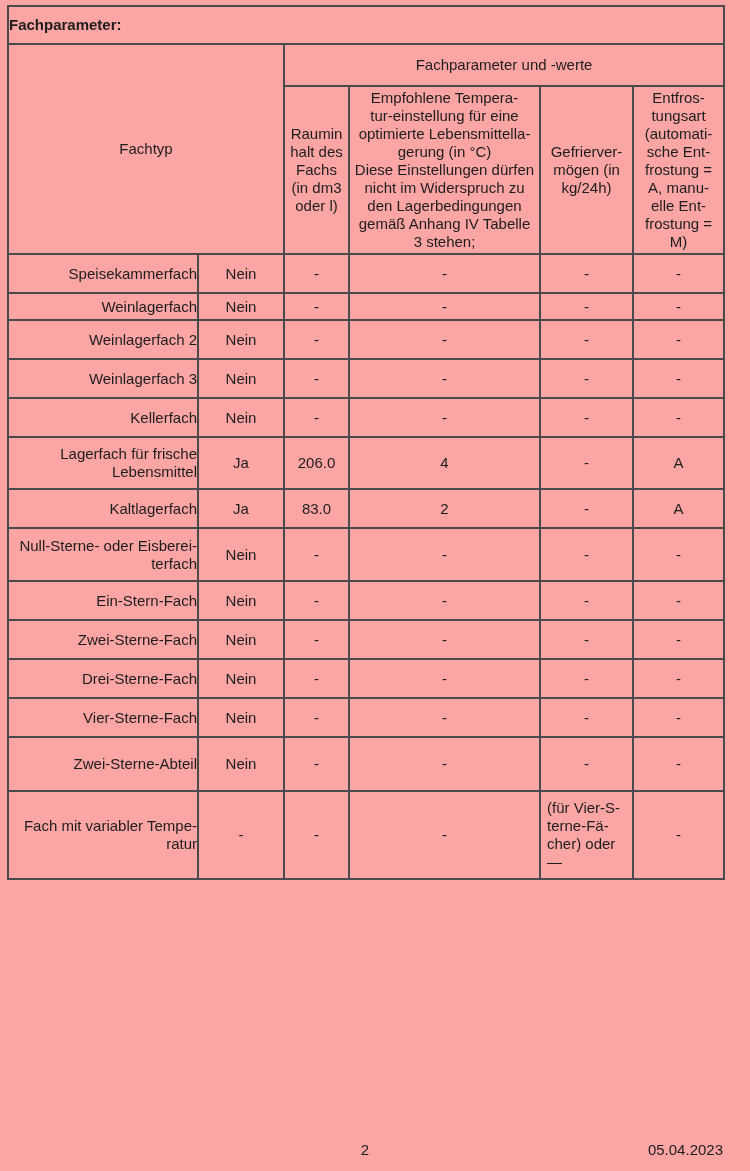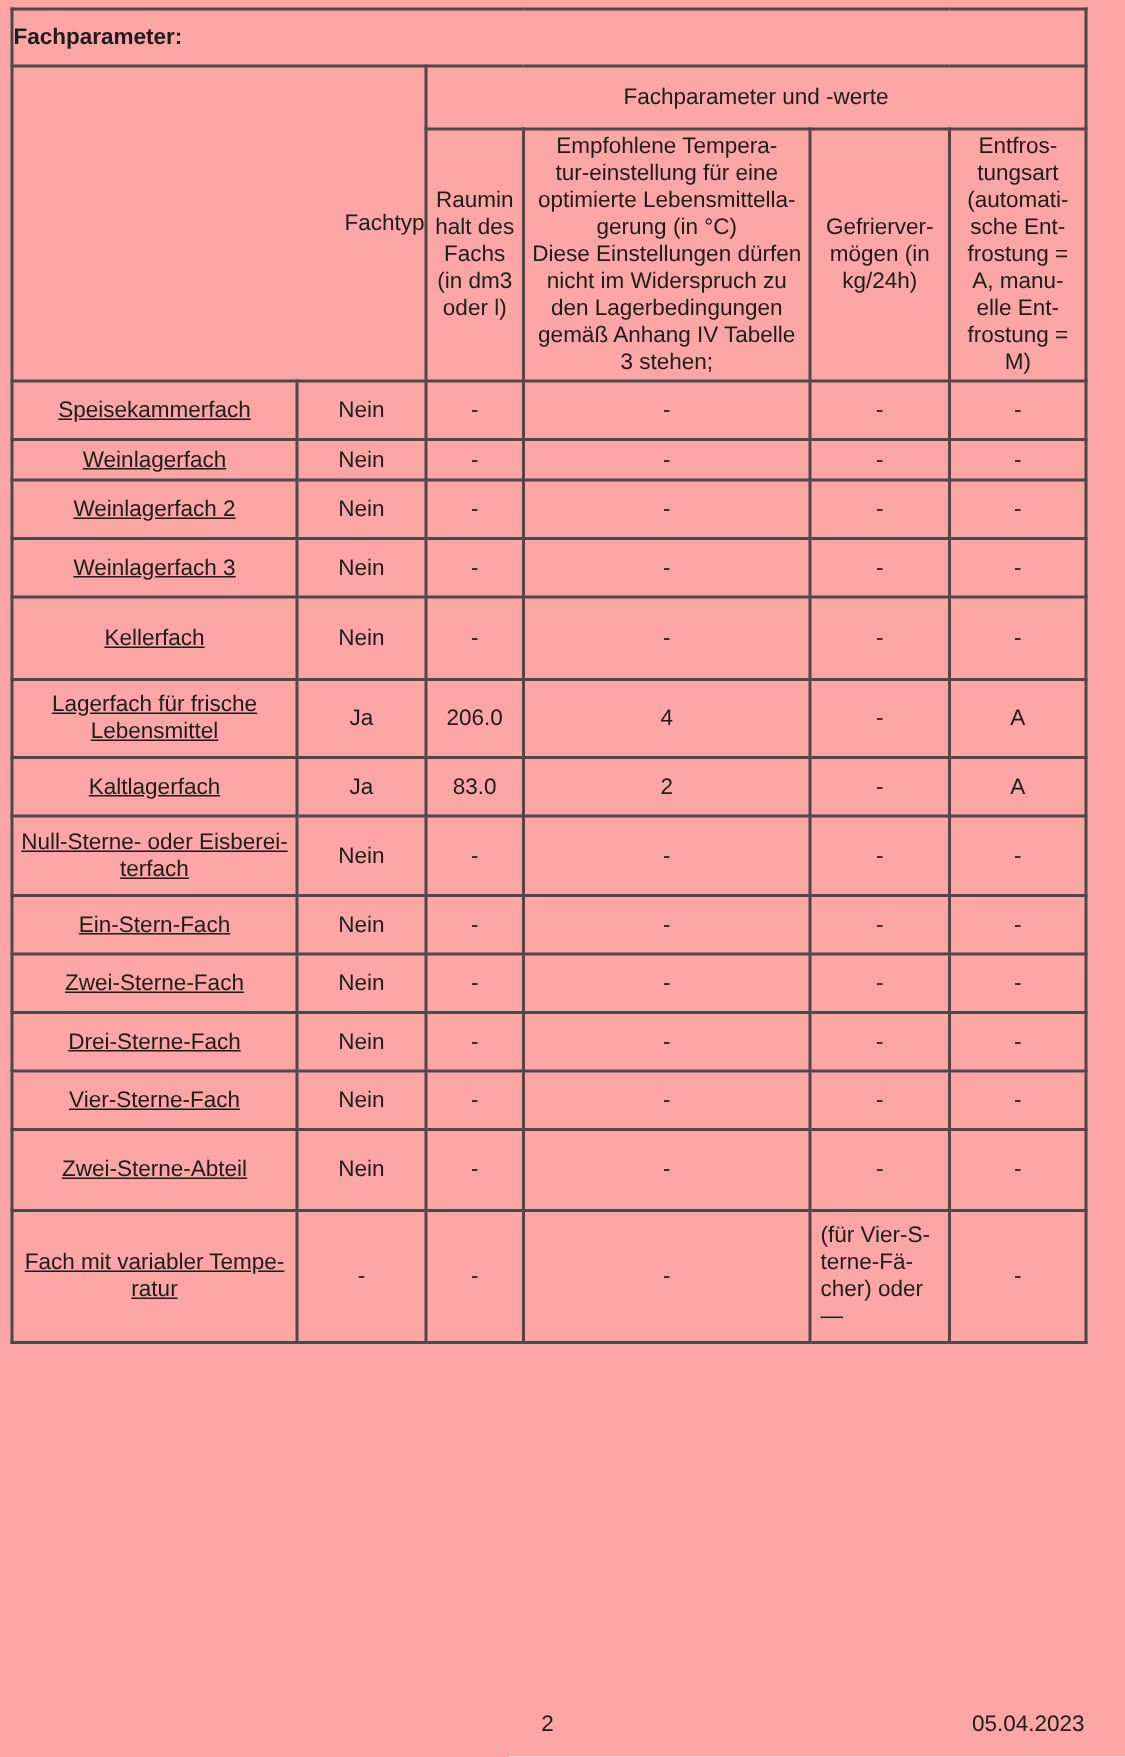--- a/index.html
+++ b/index.html
@@ -36,37 +36,36 @@
   tr.row-title { height: 38px; }
   tr.row-group { height: 42px; }
   tr.row-colhead { height: 168px; }
 
   td.cell-title {
     font-weight: bold;
     text-align: left;
     padding-left: 6px;
   }
   td.cell-corner {
-    text-align: right;
+    text-align: center;
     vertical-align: middle;
   }
   td.cell-group {
     text-align: center;
     vertical-align: middle;
   }
   td.cell-colhead {
     text-align: center;
     vertical-align: top;
     padding: 5px 2px 0 2px;
   }
   td.cell-name {
-    text-align: center;
+    text-align: right;
     padding-left: 6px;
     padding-right: 4px;
-    text-decoration: underline;
   }
   td.cell-val {
     text-align: center;
     padding: 0 4px;
   }
   td.cell-val.left {
     text-align: left;
     padding-left: 6px;
   }
   .footer {
@@ -166,21 +165,21 @@
           <td class="cell-val">-</td>
         </tr>
         <tr style="height: 39px;">
           <td class="cell-name">Weinlagerfach 3</td>
           <td class="cell-val">Nein</td>
           <td class="cell-val">-</td>
           <td class="cell-val">-</td>
           <td class="cell-val">-</td>
           <td class="cell-val">-</td>
         </tr>
-        <tr style="height: 55px; border-radius: 19px;">
+        <tr style="height: 39px; border-radius: 19px;">
           <td class="cell-name">Kellerfach</td>
           <td class="cell-val">Nein</td>
           <td class="cell-val">-</td>
           <td class="cell-val">-</td>
           <td class="cell-val">-</td>
           <td class="cell-val">-</td>
         </tr>
         <tr style="height: 52px;">
           <td class="cell-name">Lagerfach für frische
 Lebensmittel</td>

